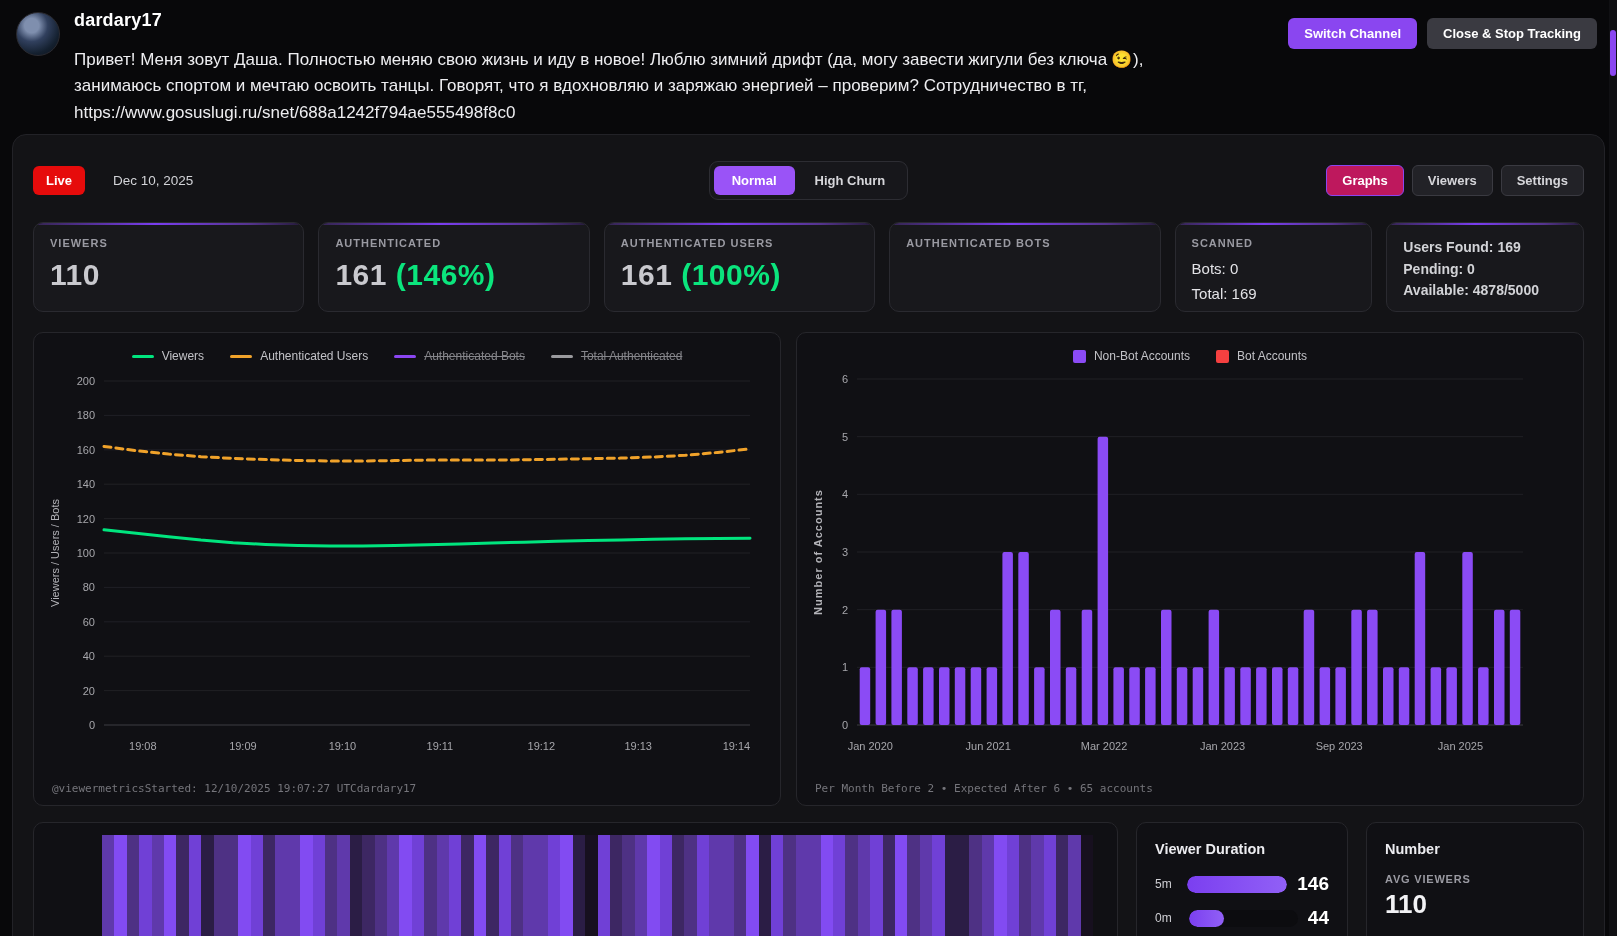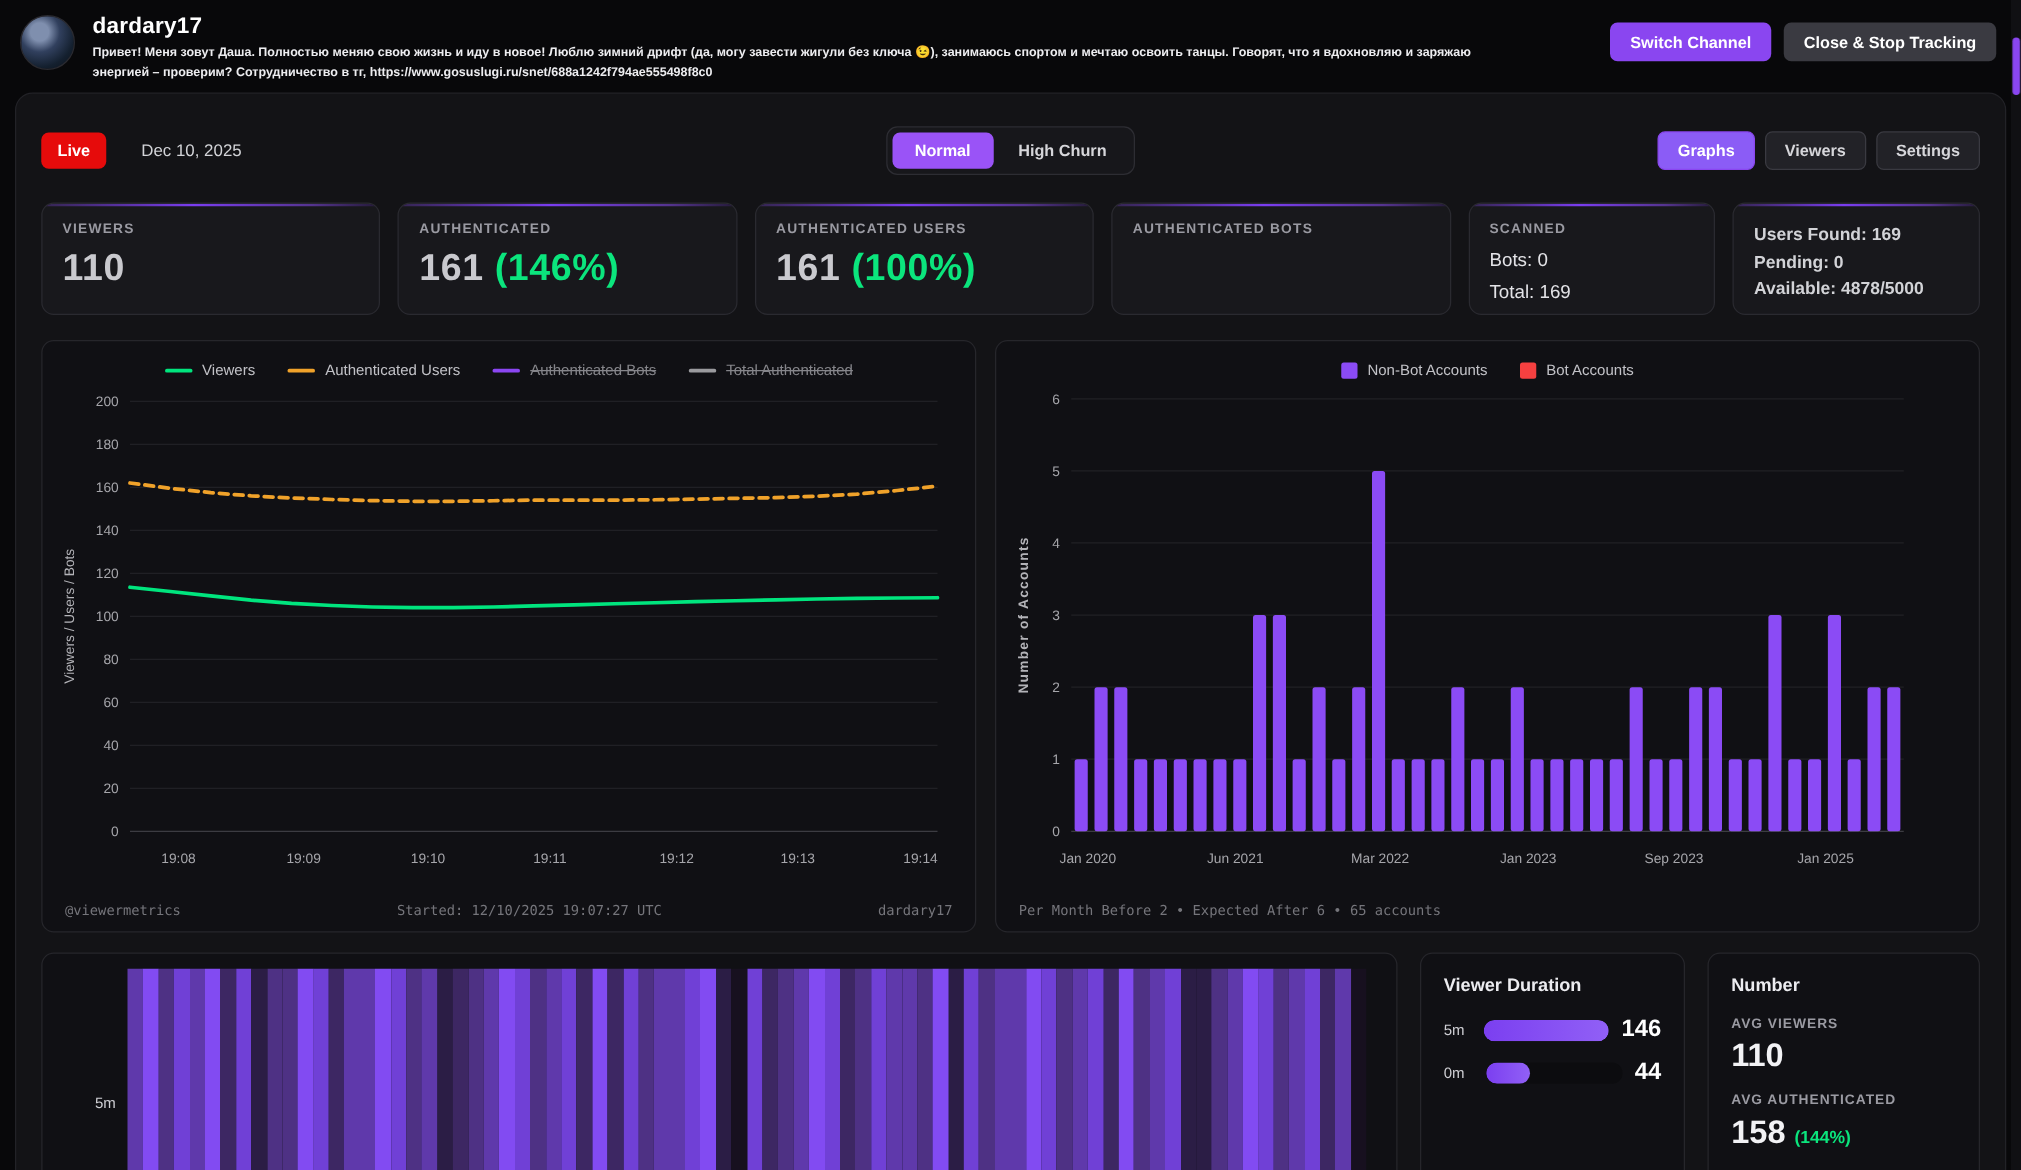--- a/index.html
+++ b/index.html
@@ -6,21 +6,21 @@
   html,body { width:1617px; height:936px; overflow:hidden; background:#08080a;
     font-family:"Liberation Sans", sans-serif; color:#e6e6e9; }
 
   
   .header { display:flex; align-items:flex-start; padding:10px 20px 8px 16px; gap:14px; }
   .avatar { width:44px; height:44px; border-radius:50%; flex:0 0 auto; margin-top:2px;
     background: radial-gradient(circle at 35% 30%, #7f8fae 0 18%, #31405e 40%, #14202f 70%, #0b1018 100%);
     border:1px solid #2a2a30; }
   .head-text { flex:1 1 auto; min-width:0; }
   .channel-title { font-size:18px; font-weight:800; color:#ffffff; letter-spacing:.2px; }
-  .bio { margin-top:4px; font-size:10px; font-weight:700; color:#ededf0; line-height:1.55; max-width:1130px; }
+  .bio { margin-top:16px; font-size:17px; font-weight:400; color:#ededf0; line-height:1.55; max-width:1130px; }
   .head-buttons { display:flex; gap:10px; margin-top:8px; }
   .btn { border:none; border-radius:6px; padding:8px 16px; font-size:13px; font-weight:700;
     color:#fff; cursor:pointer; font-family:inherit; white-space:nowrap; }
   .btn.purple { background:#8a46f0; }
   .btn.gray   { background:#3a3a41; }
   .scrollbar { position:fixed; right:0; top:0; width:8px; height:936px; background:#101013; }
   .scrollbar-thumb { position:absolute; top:30px; right:1px; width:6px; height:46px; border-radius:3px; background:#8a46f0; }
 
   
   .main { margin:0 12px; background:#131316; border:1px solid #222227; border-radius:14px;
@@ -32,21 +32,21 @@
   .controls .right { flex:1; display:flex; justify-content:flex-end; gap:8px; }
   .live-badge { background:#e60b0b; color:#fff; font-weight:700; font-size:13px;
     padding:7px 13px; border-radius:6px; }
   .date-label { font-size:13.5px; color:#d2d3d7; }
   .toggle-group { display:flex; align-items:center; background:#17171b; border:1px solid #2d2d33;
     border-radius:9px; padding:4px; gap:2px; }
   .toggle-opt { font-size:13px; font-weight:700; color:#d6d6da; padding:7px 18px; border-radius:6px; cursor:pointer; }
   .toggle-opt.active { background:#9a53f7; color:#fff; }
   .tab-btn { font-size:13px; font-weight:700; color:#d6d6da; background:#222227;
     border:1px solid #3a3a41; border-radius:6px; padding:7px 15px; cursor:pointer; font-family:inherit; }
-  .tab-btn.active { background:#8b5cf6; border-color:#8a46f0; color:#fff; }
+  .tab-btn.active { background:#be185d; border-color:#8a46f0; color:#fff; }
 
   
   .stats-row { display:flex; gap:14px; margin-bottom:20px; }
   .card { position:relative; background:#18181c; border:1px solid #2a2a30; border-radius:10px;
     padding:14px 16px; height:90px; overflow:hidden; }
   .card::before { content:""; position:absolute; left:0; top:0; right:0; height:2px;
     background:linear-gradient(90deg,#34254f 0%, #7a3df0 45%, #55348f 80%, #241a38 100%); }
   .card.wide { flex:1.45; }
   .card.small { flex:1; }
   .card-label { font-size:11px; letter-spacing:1px; color:#9a9aa2; font-weight:700; margin-bottom:9px; }
@@ -59,21 +59,21 @@
   .charts-row { display:flex; gap:15px; margin-bottom:16px; }
   .panel { background:#101014; border:1px solid #26262b; border-radius:10px; padding:10px 12px 8px 12px; }
   .panel.left  { width:748px; height:474px; display:flex; flex-direction:column; }
   .panel.right { flex:1; height:474px; display:flex; flex-direction:column; }
   .legend { display:flex; justify-content:center; gap:26px; padding:6px 0 4px 0; }
   .legend-item { display:flex; align-items:center; gap:8px; font-size:12px; color:#c2c2c7; cursor:pointer; }
   .legend-item.struck { color:#85858a; text-decoration:line-through; }
   .legend-swatch-line { width:22px; height:3px; border-radius:2px; }
   .legend-swatch-box  { width:13px; height:13px; border-radius:2px; }
   .chart-body { flex:1; }
-  .chart-footer { display:flex; justify-content:space-between; align-items:center;
+  .chart-footer { display:flex; justify-content:flex-start; align-items:center;
     font-family:"DejaVu Sans Mono", monospace; font-size:11px; color:#75757b; padding:4px 6px 2px 6px; }
   .chart-footer.single { justify-content:flex-start; }
 
   
   .bottom-row { display:flex; gap:18px; }
   .heatmap-panel { flex:1; height:330px; position:relative; padding:14px 16px; }
   .heatmap-row-label { position:absolute; left:42px; top:112px; font-size:12px; color:#cfcfd4; }
   .heatmap-strip { position:absolute; left:68px; right:24px; top:12px; height:290px; display:flex; }
   .heatmap-cell { flex:1; }
   .side-panel { width:212px; height:330px; padding:18px 18px; }

